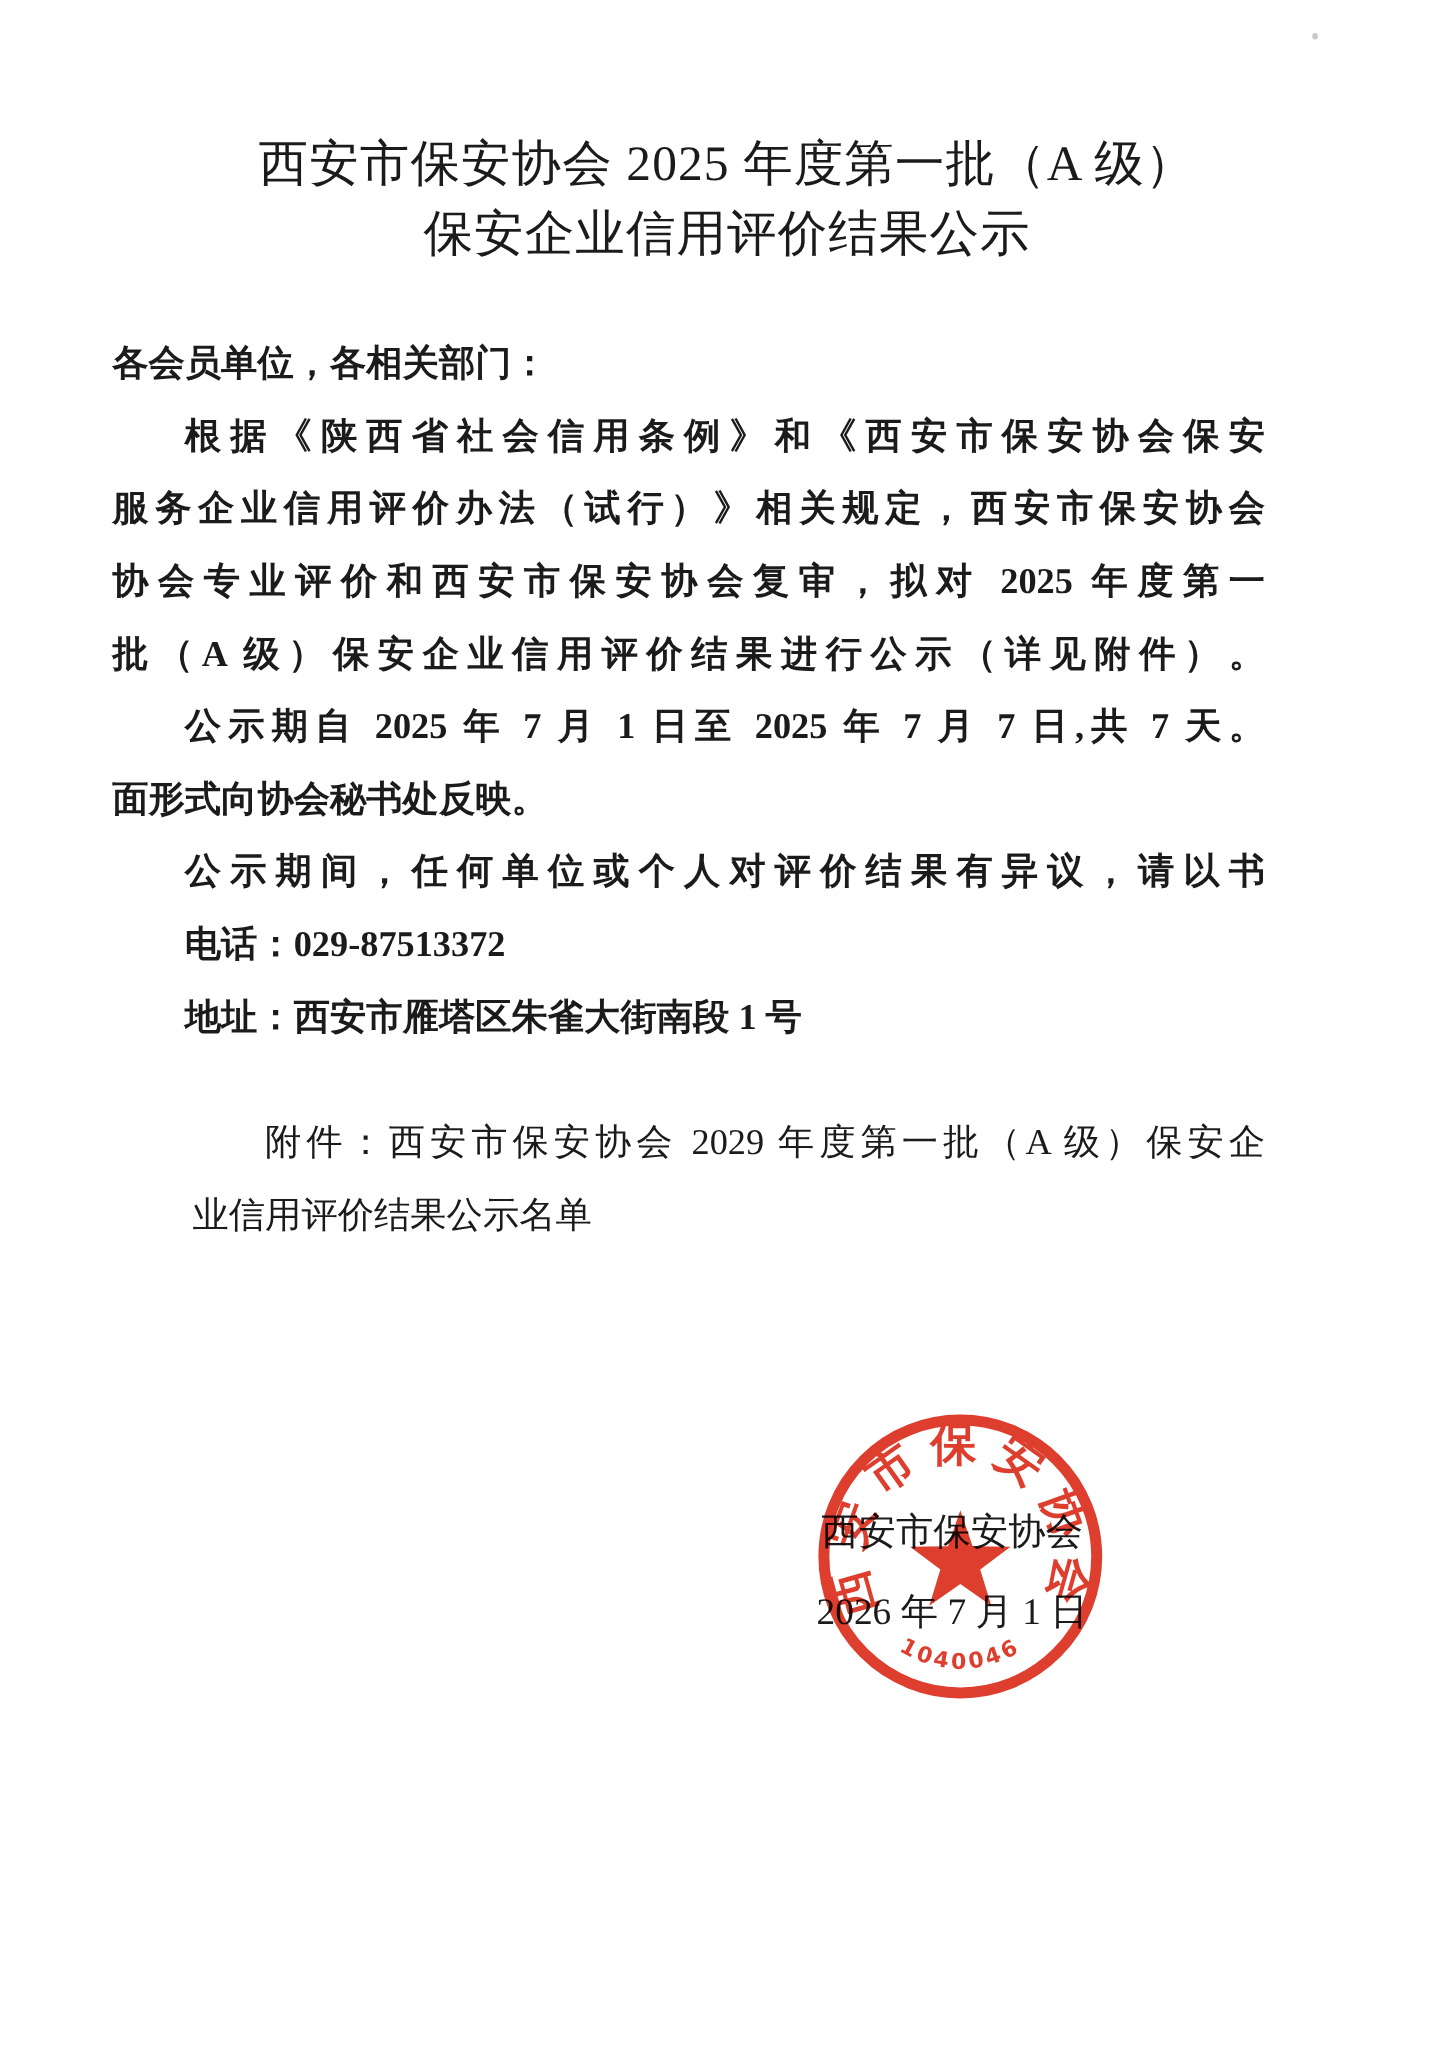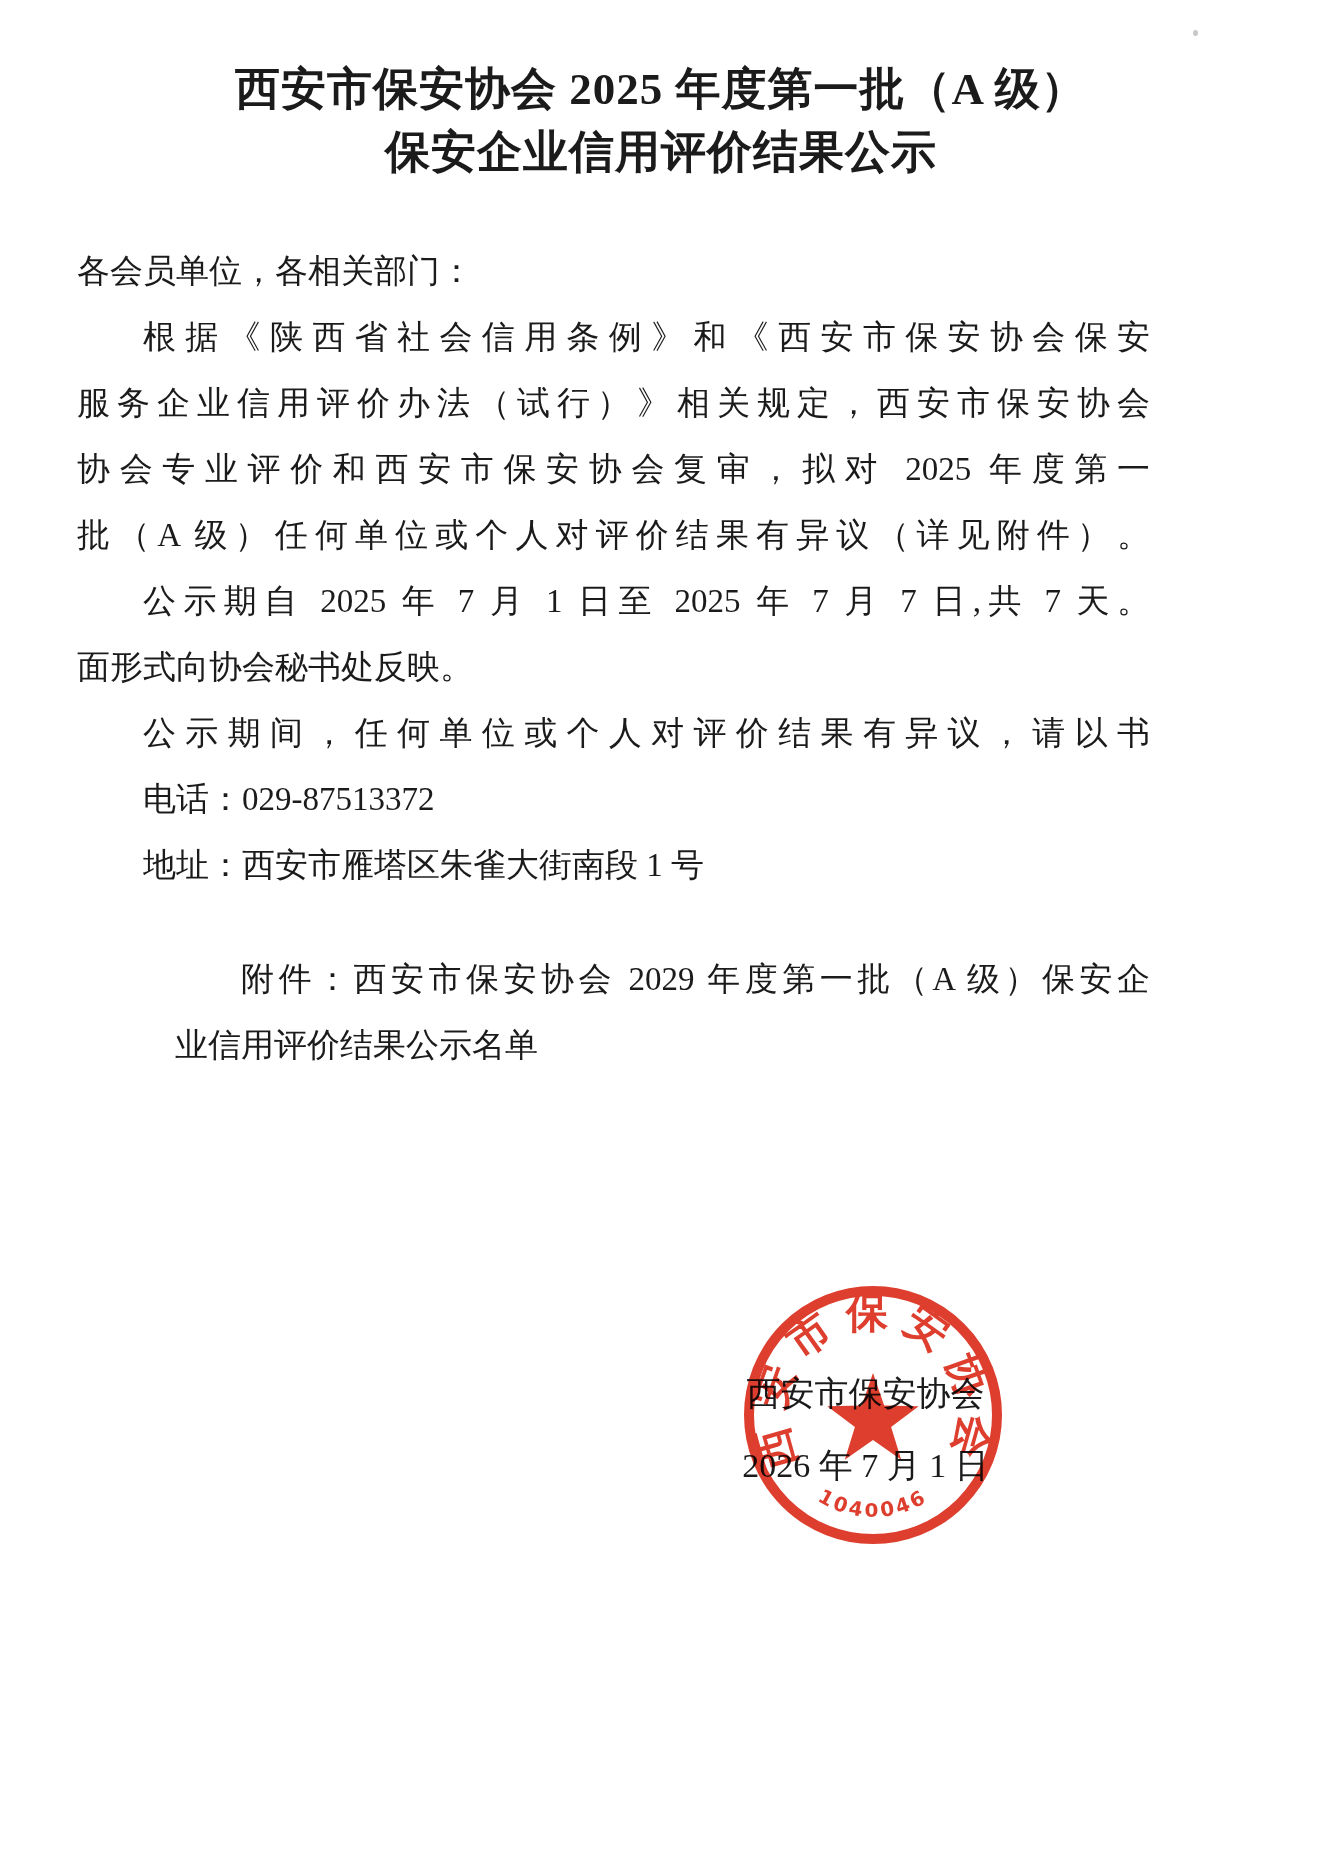--- a/index.html
+++ b/index.html
@@ -7,29 +7,29 @@
     position:relative;
     width:1322px;height:1871px;
     margin:0 auto;
     background:#ffffff;
     color:#1b1b1b;
     font-family:"Liberation Serif","DejaVu Serif",serif;
     overflow:hidden;
   }
   .title{
     margin:0;
-    padding-top:58px;
+    padding-top:118px;
     text-align:center;
     font-size:45px;
     line-height:63px;
-    font-weight:700;
+    font-weight:400;
     letter-spacing:1px;
   }
   .title span{display:block;}
-  .body-block{margin:54px 172px 0 77px;}
+  .body-block{margin:54px 172px 0 102px;font-weight:bold;}
   .line{
     margin:0;
     font-size:33px;
     line-height:66px;
     white-space:nowrap;
   }
   .indent{text-indent:66px;}
   .fill{
     white-space:normal;
     text-align:justify;
@@ -69,21 +69,21 @@
   <h1 class="title">
     <span>西安市保安协会 2025 年度第一批（A 级）</span>
     <span>保安企业信用评价结果公示</span>
   </h1>
 
   <div class="body-block">
     <p class="line">各会员单位，各相关部门：</p>
     <p class="line indent fill">根据《陕西省社会信用条例》和《西安市保安协会保安</p>
     <p class="line fill">服务企业信用评价办法（试行）》相关规定，西安市保安协会</p>
     <p class="line fill">协会专业评价和西安市保安协会复审，拟对 2025 年度第一</p>
-    <p class="line fill">批（A 级）任何单位或个人对评价结果有异议（详见附件）。</p>
+    <p class="line fill">批（A 级）保安企业信用评价结果进行公示（详见附件）。</p>
     <p class="line indent fill">公示期自 2025 年 7 月 1 日至 2025 年 7 月 7 日,共 7 天。</p>
     <p class="line">面形式向协会秘书处反映。</p>
     <p class="line indent fill">公示期间，任何单位或个人对评价结果有异议，请以书</p>
     <p class="line indent">电话：029-87513372</p>
     <p class="line indent">地址：西安市雁塔区朱雀大街南段 1 号</p>
   </div>
 
   <div class="attachment-block">
     <p class="line indent fill">附件：西安市保安协会 2029 年度第一批（A 级）保安企</p>
     <p class="line">业信用评价结果公示名单</p>

